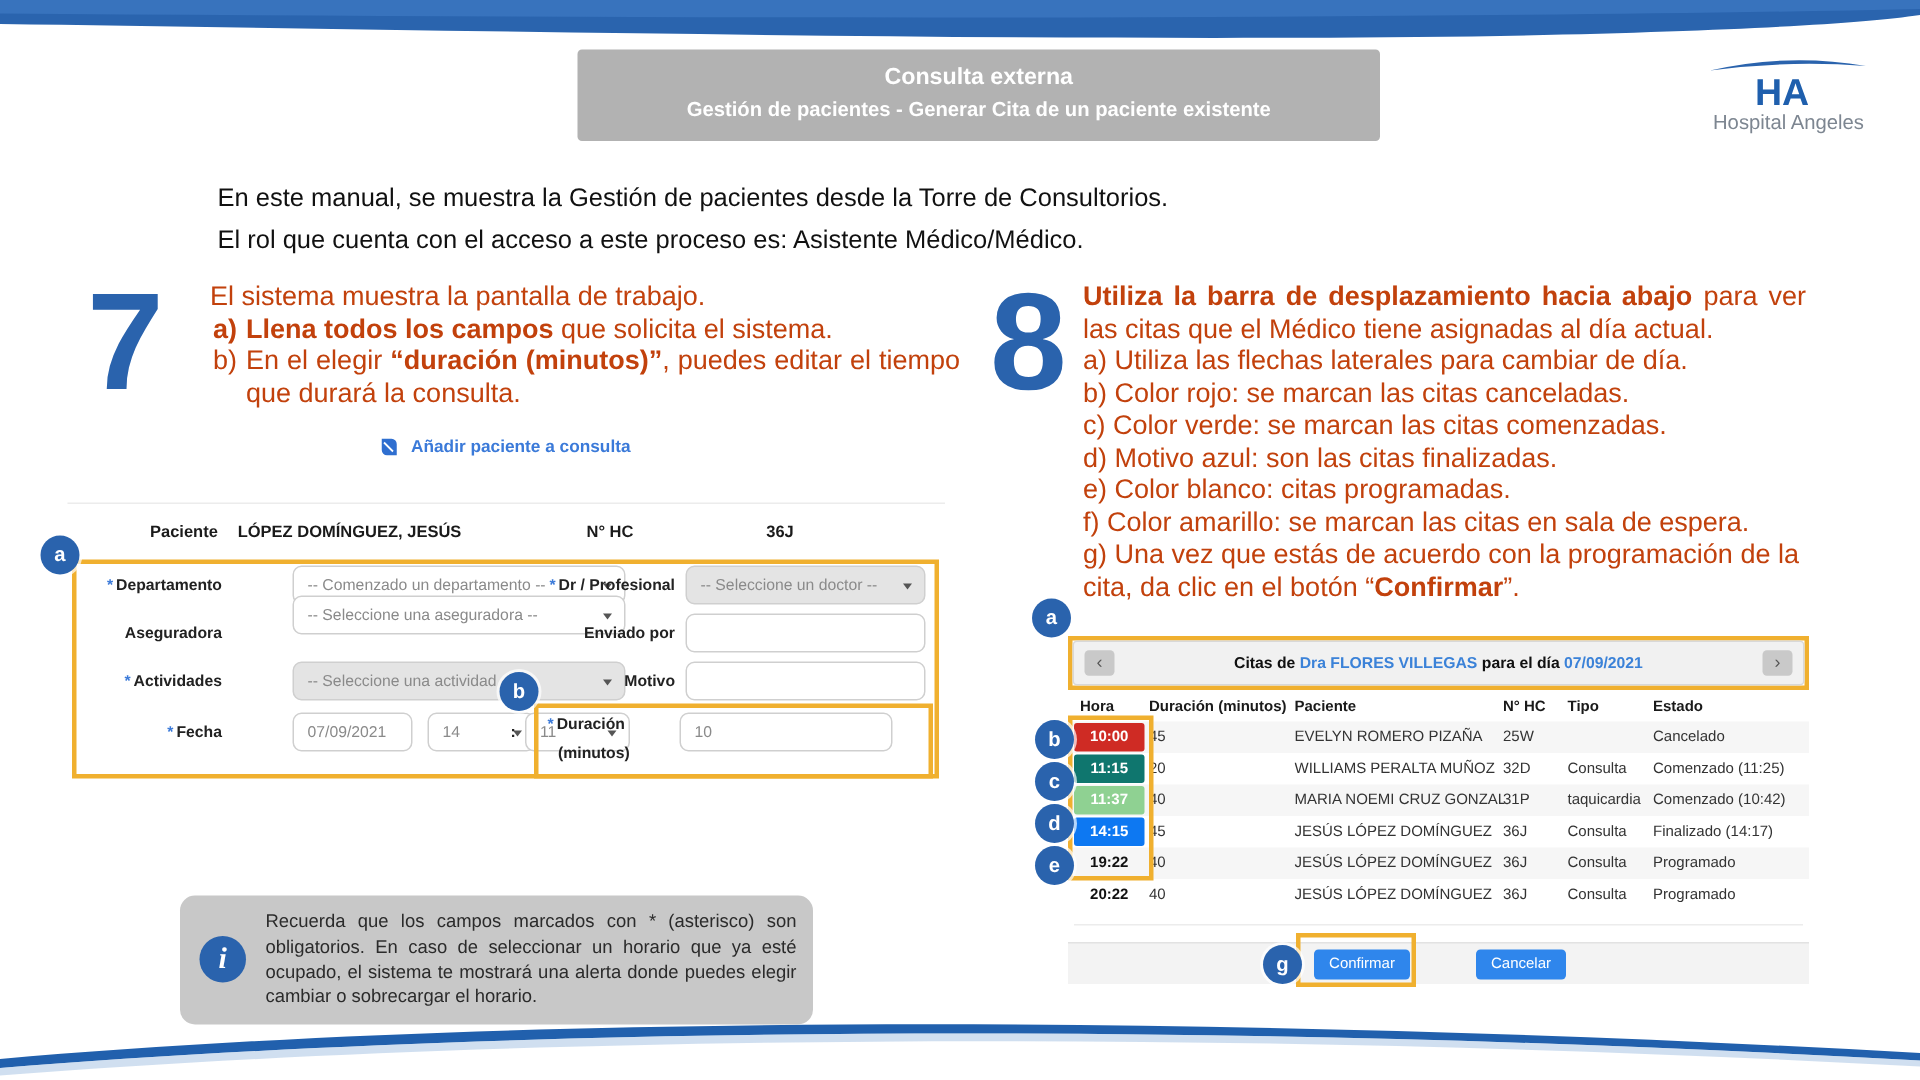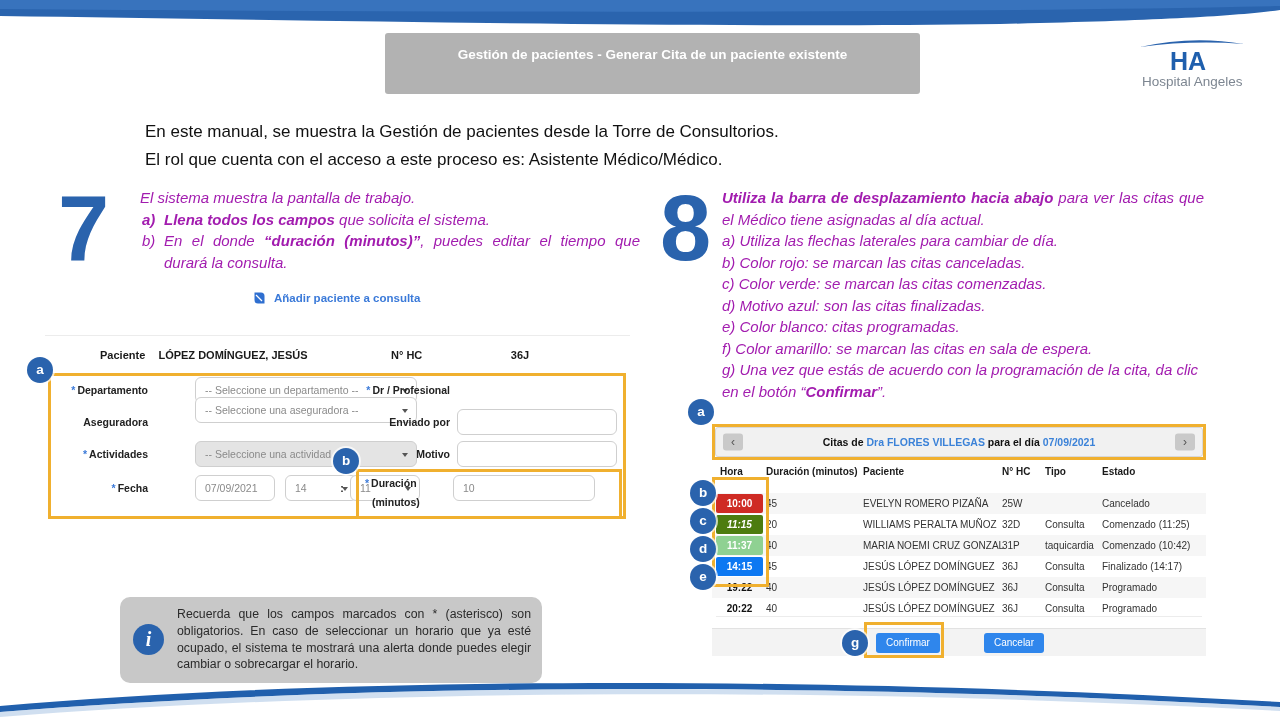--- a/index.html
+++ b/index.html
@@ -23,21 +23,21 @@
 
   
   .intro { left:145px; top:118px; width:760px; font-size:17px; line-height:28px; color:#111; }
 
   
   .stepnum { font-size:92px; font-weight:bold; color:#2a63ad; line-height:72px; }
   #num7 { left:58px;  top:192px; }
   #num8 { left:660px; top:192px; }
 
   
-  .steptext { font-size:15px; line-height:21.5px; color:#a21caf;font-style:italic; }
+  .steptext { font-size:18px; line-height:21.5px; color:#c2410c; }
   #text7 { left:140px; top:187px; width:500px; }
   #text8 { left:722px; top:187px; width:482px; }
   .mitem { position:relative; padding-left:24px; }
   .mitem .mk { position:absolute; left:2px; }
   .just { text-align:justify; }
   .b { font-weight:bold; }
 
   
   .add-link { left:252px; top:291px; display:flex; align-items:center; gap:8px;
               color:#3b7ad9; font-weight:bold; font-size:11.5px; cursor:pointer; }
@@ -83,21 +83,21 @@
              border:1px solid #d8d8d8; border-radius:3px; }
   .nav-btn { position:absolute; top:50%; transform:translateY(-50%); width:20px; height:17px;
              background:#c9c9c9; border-radius:3px; color:#555; font-size:12px; line-height:16px;
              text-align:center; cursor:pointer; }
   .nav-btn.prev { left:7px; } .nav-btn.next { right:7px; }
   .nav-title { position:absolute; left:0; right:0; top:0; bottom:0; text-align:center;
                font-size:10.5px; font-weight:bold; color:#111; line-height:29px; }
   .nav-title .blue { color:#3b82d8; }
 
   .tbl-head { position:absolute; left:4px; top:48px; width:494px; height:14px; }
-  .tbl-body { position:absolute; left:4px; top:63px; width:494px;margin-top:12px; }
+  .tbl-body { position:absolute; left:4px; top:63px; width:494px; }
   .tbl-row { position:relative; height:21px; }
   .tbl-row:nth-child(odd) { background:#f6f6f6; }
   .cell { position:absolute; top:0; height:100%; font-size:10px; color:#333;
           white-space:nowrap; overflow:hidden; line-height:21px; }
   .hcell { position:absolute; top:0; font-size:10px; font-weight:bold; color:#1a1a1a; white-space:nowrap; }
   .c-hora{left:4px;width:70px;} .c-dur{left:54px;width:96px;} .c-pac{left:151px;width:140px;}
   .c-hc{left:290px;width:44px;} .c-tipo{left:333px;width:57px;} .c-est{left:390px;width:104px;}
   .hora-chip { display:block; width:47px; height:19px; margin-top:1px; border-radius:2px;
                text-align:center; line-height:19px; font-weight:bold; font-size:10px; }
   .hora-box { position:absolute; left:4px; top:59px; width:57px; height:110px;
@@ -122,20 +122,21 @@
     <path d="M0,0 H1280 V10 C1240,16 1150,21 1000,24 C700,28.5 300,20 0,16 Z" fill="#2a64ae"></path>
     <path d="M0,0 H1280 V6 C900,14 400,12 0,9 Z" fill="#3873bd"></path>
   </svg>
 
   <svg id="bottombar" class="abs" viewBox="0 0 1280 56" preserveAspectRatio="none">
     <path d="M0,42 C320,14 780,10 1280,38 L1280,43 C780,15 320,22 0,48 Z" fill="#2160ad"></path>
     <path d="M0,48 C320,22 780,15 1280,43 L1280,47 C780,20 320,28 0,53 Z" fill="#a9c5e4" opacity="0.55"></path>
   </svg>
 
   <div class="abs titlebox">
+    <div class="t1">Consulta externa</div>
     <div class="t2">Gestión de pacientes - Generar Cita de un paciente existente</div>
   </div>
 
   <svg class="abs logo" viewBox="0 0 112 56">
     <path d="M4,13 Q56,1 108,10 Q56,6 4,13 Z" fill="#2a63ad"></path>
     <text x="34" y="36" font-size="25" font-weight="bold" fill="#1f5fad" font-family="Liberation Sans, sans-serif">HA</text>
     <text x="6" y="52" font-size="13.5" fill="#7d8691" font-family="Liberation Sans, sans-serif">Hospital Angeles</text>
   </svg>
 
   <div class="abs intro">
@@ -143,43 +144,44 @@
     <div>El rol que cuenta con el acceso a este proceso es: Asistente Médico/Médico.</div>
   </div>
 
   <div class="abs stepnum" id="num7">7</div>
   <div class="abs steptext" id="text7">
     <div>El sistema muestra la pantalla de trabajo.</div>
     <div class="mitem">
       <span class="mk b">a)</span><span class="b">Llena todos los campos</span><span> que solicita el sistema.</span>
     </div>
     <div class="mitem just">
-      <span class="mk">b)</span><span>En el donde </span><span class="b">“duración (minutos)”</span><span>, puedes editar el tiempo que durará la consulta.</span>
+      <span class="mk">b)</span><span>En el elegir </span><span class="b">“duración (minutos)”</span><span>, puedes editar el tiempo que durará la consulta.</span>
     </div>
   </div>
 
   <div class="abs add-link">
     <svg width="14" height="14" viewBox="0 0 14 14">
       <path d="M2.5,1.5 h6.5 a3.5,3.5 0 0 1 3.5,3.5 v7.5 h-6.5 a3.5,3.5 0 0 1 -3.5,-3.5 Z" fill="#2f6fd0"></path>
       <path d="M4,4 l6,6" stroke="#fff" stroke-width="1.2"></path>
     </svg>
     <span>Añadir paciente a consulta</span>
   </div>
 
   <div class="abs form-shot">
     <span class="fh" style="left:55px">Paciente</span>
     <span class="fh" style="left:107px;width:162px;text-align:center">LÓPEZ DOMÍNGUEZ, JESÚS</span>
     <span class="fh" style="left:346px">N° HC</span>
     <span class="fh" style="left:445px;width:60px;text-align:center">36J</span>
 
     <div class="fields-box"></div>
 
     <span class="flabel" style="left:8px;width:95px;top:48px"><span class="ast">*</span><span>Departamento</span></span>
-    <div class="fcontrol" style="left:150px;top:41px;width:222px"><span>-- Seleccione un departamento --</span><span class="chev"></span></div>
+    <div class="fcontrol" style="left:150px;top:41px;width:222px"><span>-- Comenzado un departamento --</span><span class="chev"></span></div>
     <span class="flabel" style="left:305px;width:100px;top:48px"><span class="ast">*</span><span>Dr / Profesional</span></span>
+    <div class="fcontrol dis" style="left:412px;top:41px;width:160px"><span>-- Seleccione un doctor --</span><span class="chev"></span></div>
 
     <span class="flabel" style="left:8px;width:95px;top:80px"><span>Aseguradora</span></span>
     <div class="fcontrol" style="left:150px;top:61px;width:222px"><span>-- Seleccione una aseguradora --</span><span class="chev"></span></div>
     <span class="flabel" style="left:305px;width:100px;top:80px"><span>Enviado por</span></span>
     <input class="fcontrol" style="left: 412px; top: 73px; width: 160px;" value="">
 
     <span class="flabel" style="left:8px;width:95px;top:112px"><span class="ast">*</span><span>Actividades</span></span>
     <div class="fcontrol dis" style="left:150px;top:105px;width:222px"><span>-- Seleccione una actividad --</span><span class="chev"></span></div>
     <span class="flabel" style="left:305px;width:100px;top:112px"><span>Motivo</span></span>
     <input class="fcontrol" style="left: 412px; top: 105px; width: 160px;" value="">
@@ -246,21 +248,21 @@
             <span class="hora-chip" style="background: rgb(207, 43, 36); color: rgb(255, 255, 255);">10:00</span>
           </span>
         <span class="cell c-dur">45</span>
         <span class="cell c-pac">EVELYN ROMERO PIZAÑA</span>
         <span class="cell c-hc">25W</span>
         <span class="cell c-tipo"></span>
         <span class="cell c-est">Cancelado</span>
       </div>
         <div class="tbl-row">
         <span class="cell c-hora">
-            <span class="hora-chip" style="background: #4d7c0f; color: rgb(255, 255, 255); font-style: italic;">11:15</span>
+            <span class="hora-chip" style="background: #0f766e; color: rgb(255, 255, 255);">11:15</span>
           </span>
         <span class="cell c-dur">20</span>
         <span class="cell c-pac">WILLIAMS PERALTA MUÑOZ</span>
         <span class="cell c-hc">32D</span>
         <span class="cell c-tipo">Consulta</span>
         <span class="cell c-est">Comenzado (11:25)</span>
       </div>
         <div class="tbl-row">
         <span class="cell c-hora">
             <span class="hora-chip" style="background: rgb(143, 209, 146); color: rgb(255, 255, 255);">11:37</span>

